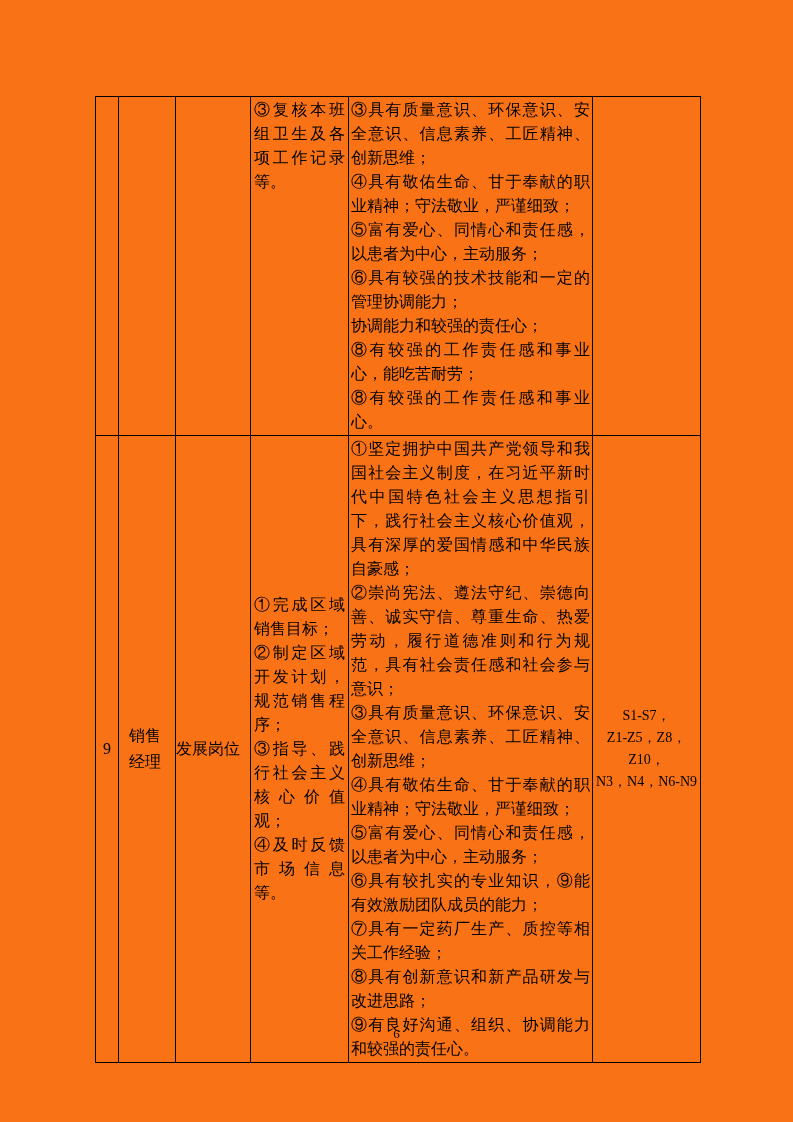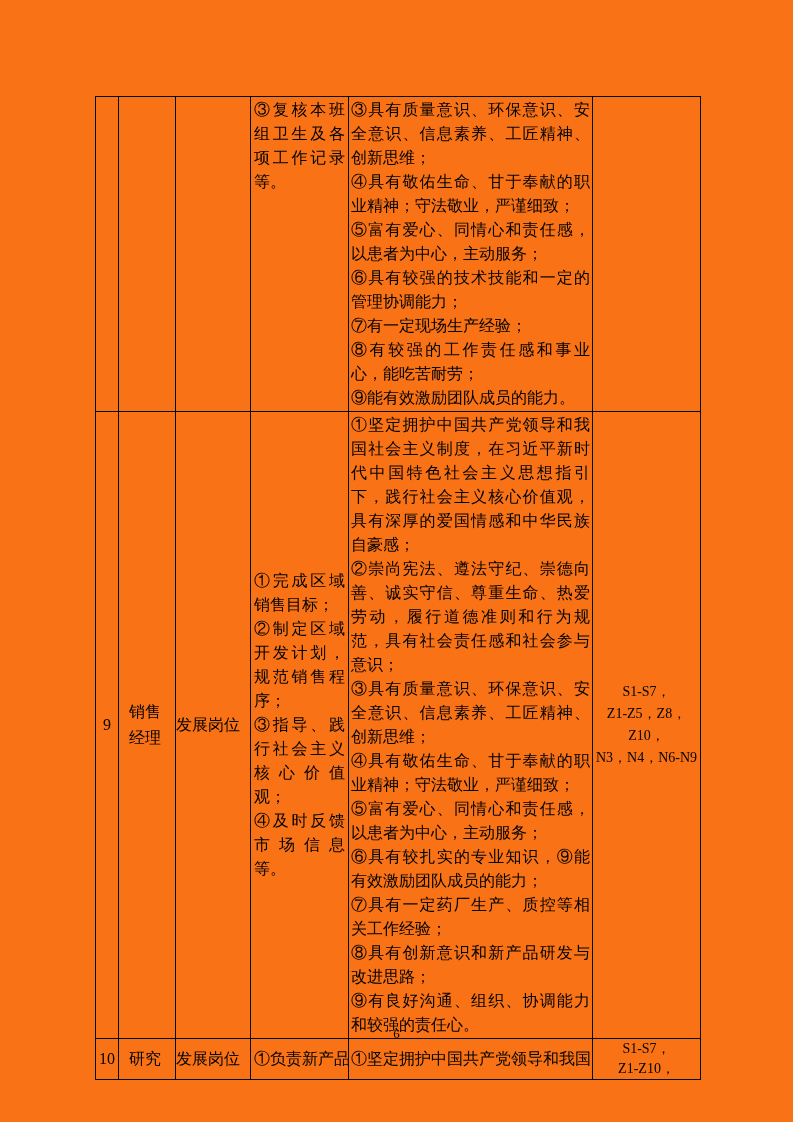--- a/index.html
+++ b/index.html
@@ -81,23 +81,23 @@
         <td class="c-pos top"></td>
         <td class="c-cat top"></td>
         <td class="c-duty top">
           <p>③复核本班组卫生及各项工作记录等。</p>
         </td>
         <td class="c-req top">
           <p>③具有质量意识、环保意识、安全意识、信息素养、工匠精神、创新思维；</p>
           <p>④具有敬佑生命、甘于奉献的职业精神；守法敬业，严谨细致；</p>
           <p>⑤富有爱心、同情心和责任感，以患者为中心，主动服务；</p>
           <p>⑥具有较强的技术技能和一定的管理协调能力；</p>
-          <p>⑦有一定现场生产经验；</p>
+          <p>协调能力和较强的责任心；</p>
           <p>⑧有较强的工作责任感和事业心，能吃苦耐劳；</p>
-          <p>⑨能有效激励团队成员的能力。</p>
+          <p>⑧有较强的工作责任感和事业心。</p>
         </td>
         <td class="c-code top"></td>
       </tr>
 
       <tr class="r9">
         <td class="c-num">9</td>
         <td class="c-pos">销售经理</td>
         <td class="c-cat">发展岗位</td>
         <td class="c-duty">
           <p>①完成区域销售目标；</p>
@@ -117,34 +117,19 @@
           <p>⑨有良好沟通、组织、协调能力和较强的责任心。</p>
         </td>
         <td class="c-code">
           <div class="code-line">S1-S7，</div>
           <div class="code-line">Z1-Z5，Z8，</div>
           <div class="code-line">Z10，</div>
           <div class="code-line">N3，N4，N6-N9</div>
         </td>
       </tr>
 
-      <tr class="r10">
-        <td class="c-num">10</td>
-        <td class="c-pos">研究</td>
-        <td class="c-cat">发展岗位</td>
-        <td class="c-duty">
-          <p>①负责新产品</p>
-        </td>
-        <td class="c-req">
-          <p>①坚定拥护中国共产党领导和我国</p>
-        </td>
-        <td class="c-code">
-          <div class="code-line">S1-S7，</div>
-          <div class="code-line">Z1-Z10，</div>
-        </td>
-      </tr>
 
     </tbody>
   </table>
 
   <div class="page-number">6</div>
 
 </div>
 
 </body></html>

